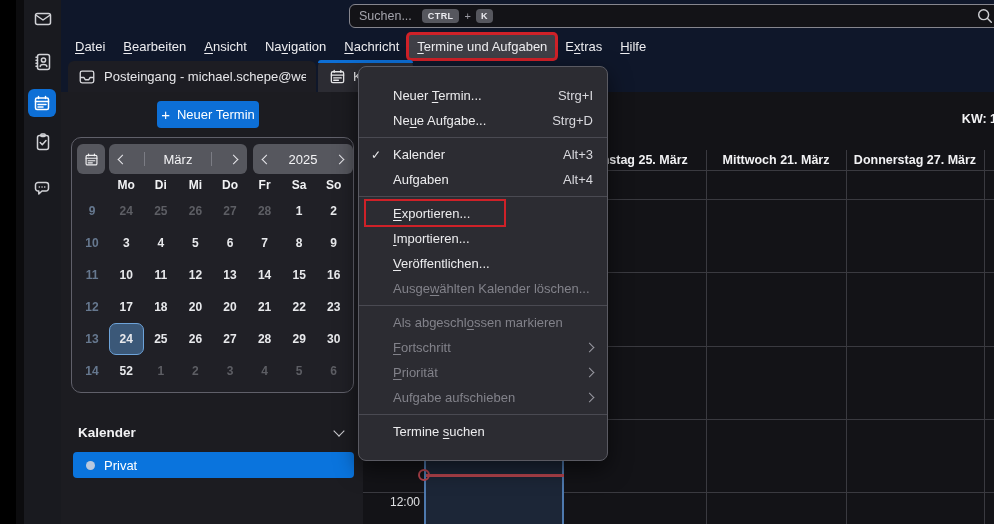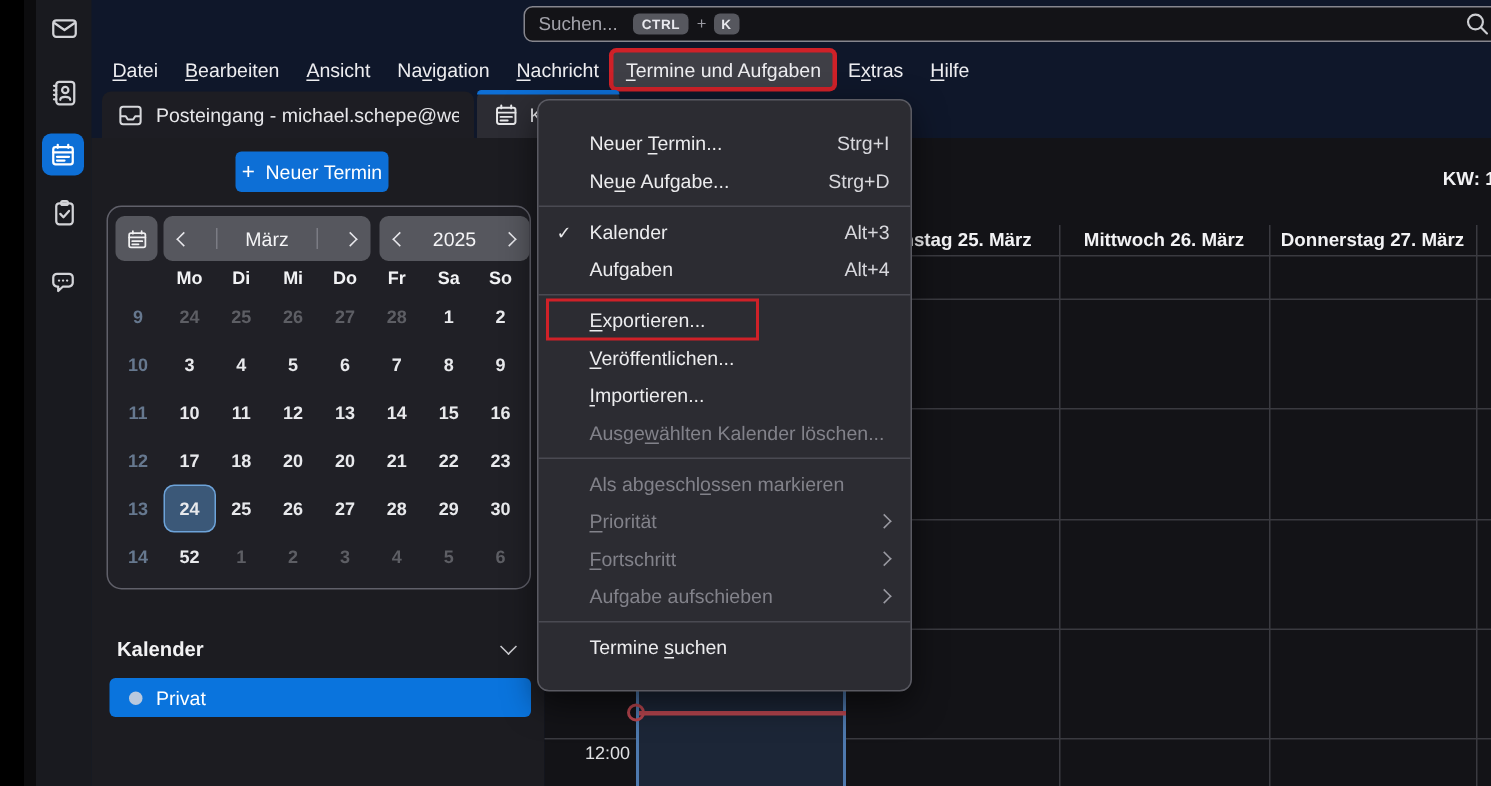--- a/index.html
+++ b/index.html
@@ -288,21 +288,21 @@
     <div id="privat-row">
       <span class="cal-dot"></span>
       <span class="cal-name">Privat</span>
     </div>
   </div>
 
   <div id="main-cal">
     <div id="kw-label">KW: 13</div>
 
     <div class="day-hdr" id="day-hdr-1">Dienstag 25. März</div>
-    <div class="day-hdr" id="day-hdr-2">Mittwoch 26. März</div>
+    <div class="day-hdr" id="day-hdr-2">Mittwoch 21. März</div>
     <div class="day-hdr" id="day-hdr-3">Donnerstag 27. März</div>
 
     <div class="hl" style="top:78px;"></div>
     <div class="hl" style="top:107px;"></div>
     <div class="hl" style="top:180px;"></div>
     <div class="hl" style="top:254px;"></div>
     <div class="hl" style="top:327px;"></div>
     <div class="hl" style="top:400px;"></div>
     <div class="vl" style="left:343px;"></div>
     <div class="vl" style="left:483px;"></div>
@@ -338,47 +338,47 @@
           <span class="mi-shortcut">Alt+4</span>
         </div>
         <div class="menu-sep"></div>
         <div class="menu-item">
           <span class="mi-check"></span>
           <span class="mi-label"><u>E</u>xportieren...</span>
           <div class="red-box-item"></div>
         </div>
         <div class="menu-item">
           <span class="mi-check"></span>
+          <span class="mi-label"><u>I</u>mportieren...</span>
+        </div>
+        <div class="menu-item">
+          <span class="mi-check"></span>
           <span class="mi-label"><u>V</u>eröffentlichen...</span>
         </div>
-        <div class="menu-item">
-          <span class="mi-check"></span>
-          <span class="mi-label"><u>I</u>mportieren...</span>
-        </div>
         <div class="menu-item disabled">
           <span class="mi-check"></span>
           <span class="mi-label">Ausge<u>w</u>ählten Kalender löschen...</span>
         </div>
         <div class="menu-sep"></div>
         <div class="menu-item disabled">
           <span class="mi-check"></span>
           <span class="mi-label">Als abgeschl<u>o</u>ssen markieren</span>
+        </div>
+        <div class="menu-item disabled">
+          <span class="mi-check"></span>
+          <span class="mi-label"><u>F</u>ortschritt</span>
+          <span class="mi-arrow"></span>
         </div>
         <div class="menu-item disabled">
           <span class="mi-check"></span>
           <span class="mi-label"><u>P</u>riorität</span>
           <span class="mi-arrow"></span>
         </div>
         <div class="menu-item disabled">
           <span class="mi-check"></span>
-          <span class="mi-label"><u>F</u>ortschritt</span>
-          <span class="mi-arrow"></span>
-        </div>
-        <div class="menu-item disabled">
-          <span class="mi-check"></span>
           <span class="mi-label">Aufgabe aufschieben</span>
           <span class="mi-arrow"></span>
         </div>
         <div class="menu-sep"></div>
         <div class="menu-item">
           <span class="mi-check"></span>
           <span class="mi-label">Termine <u>s</u>uchen</span>
         </div>
       </div>
   </div>

